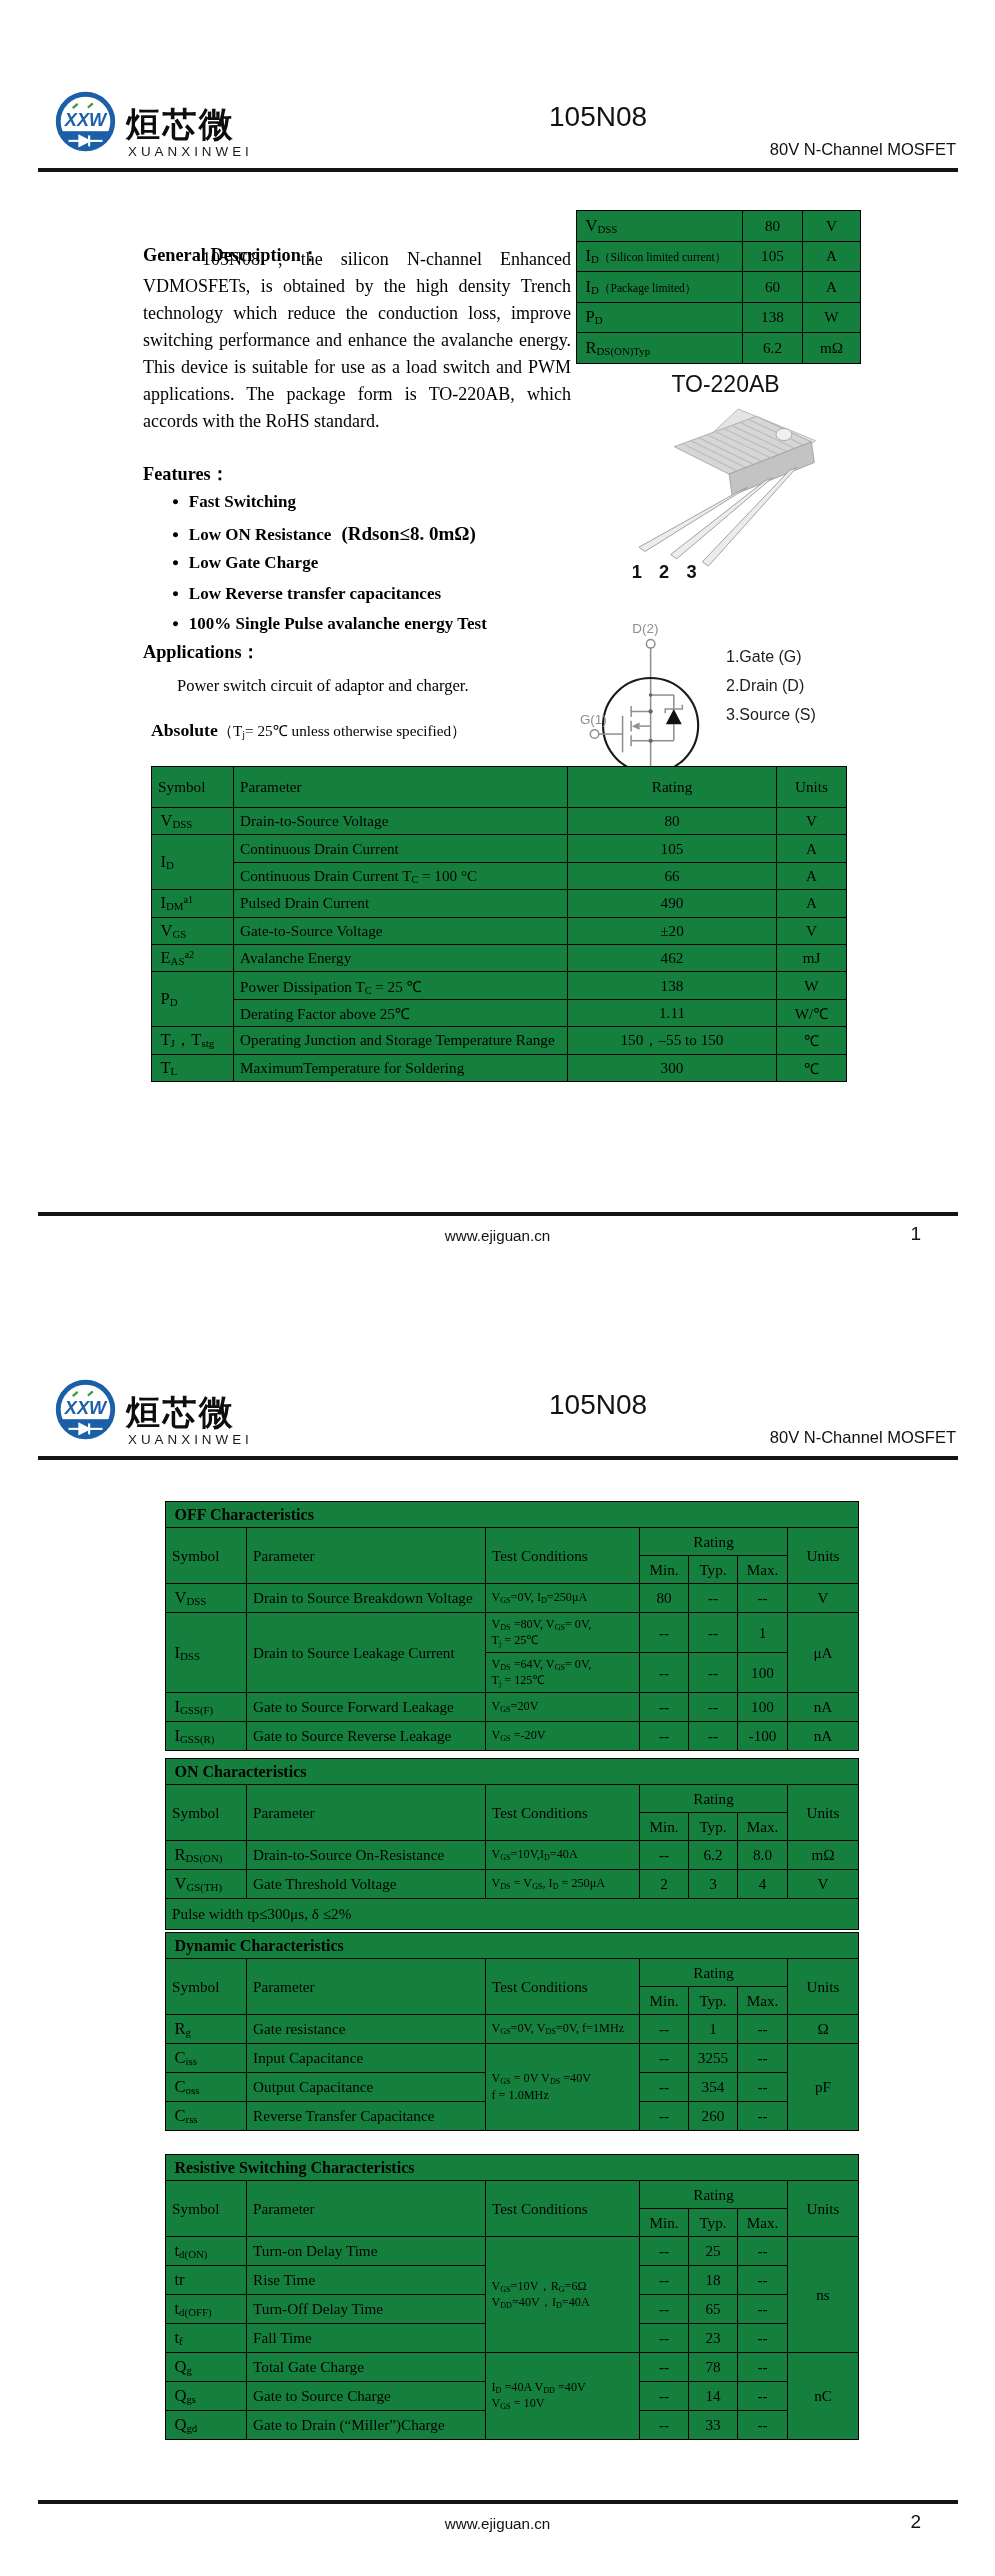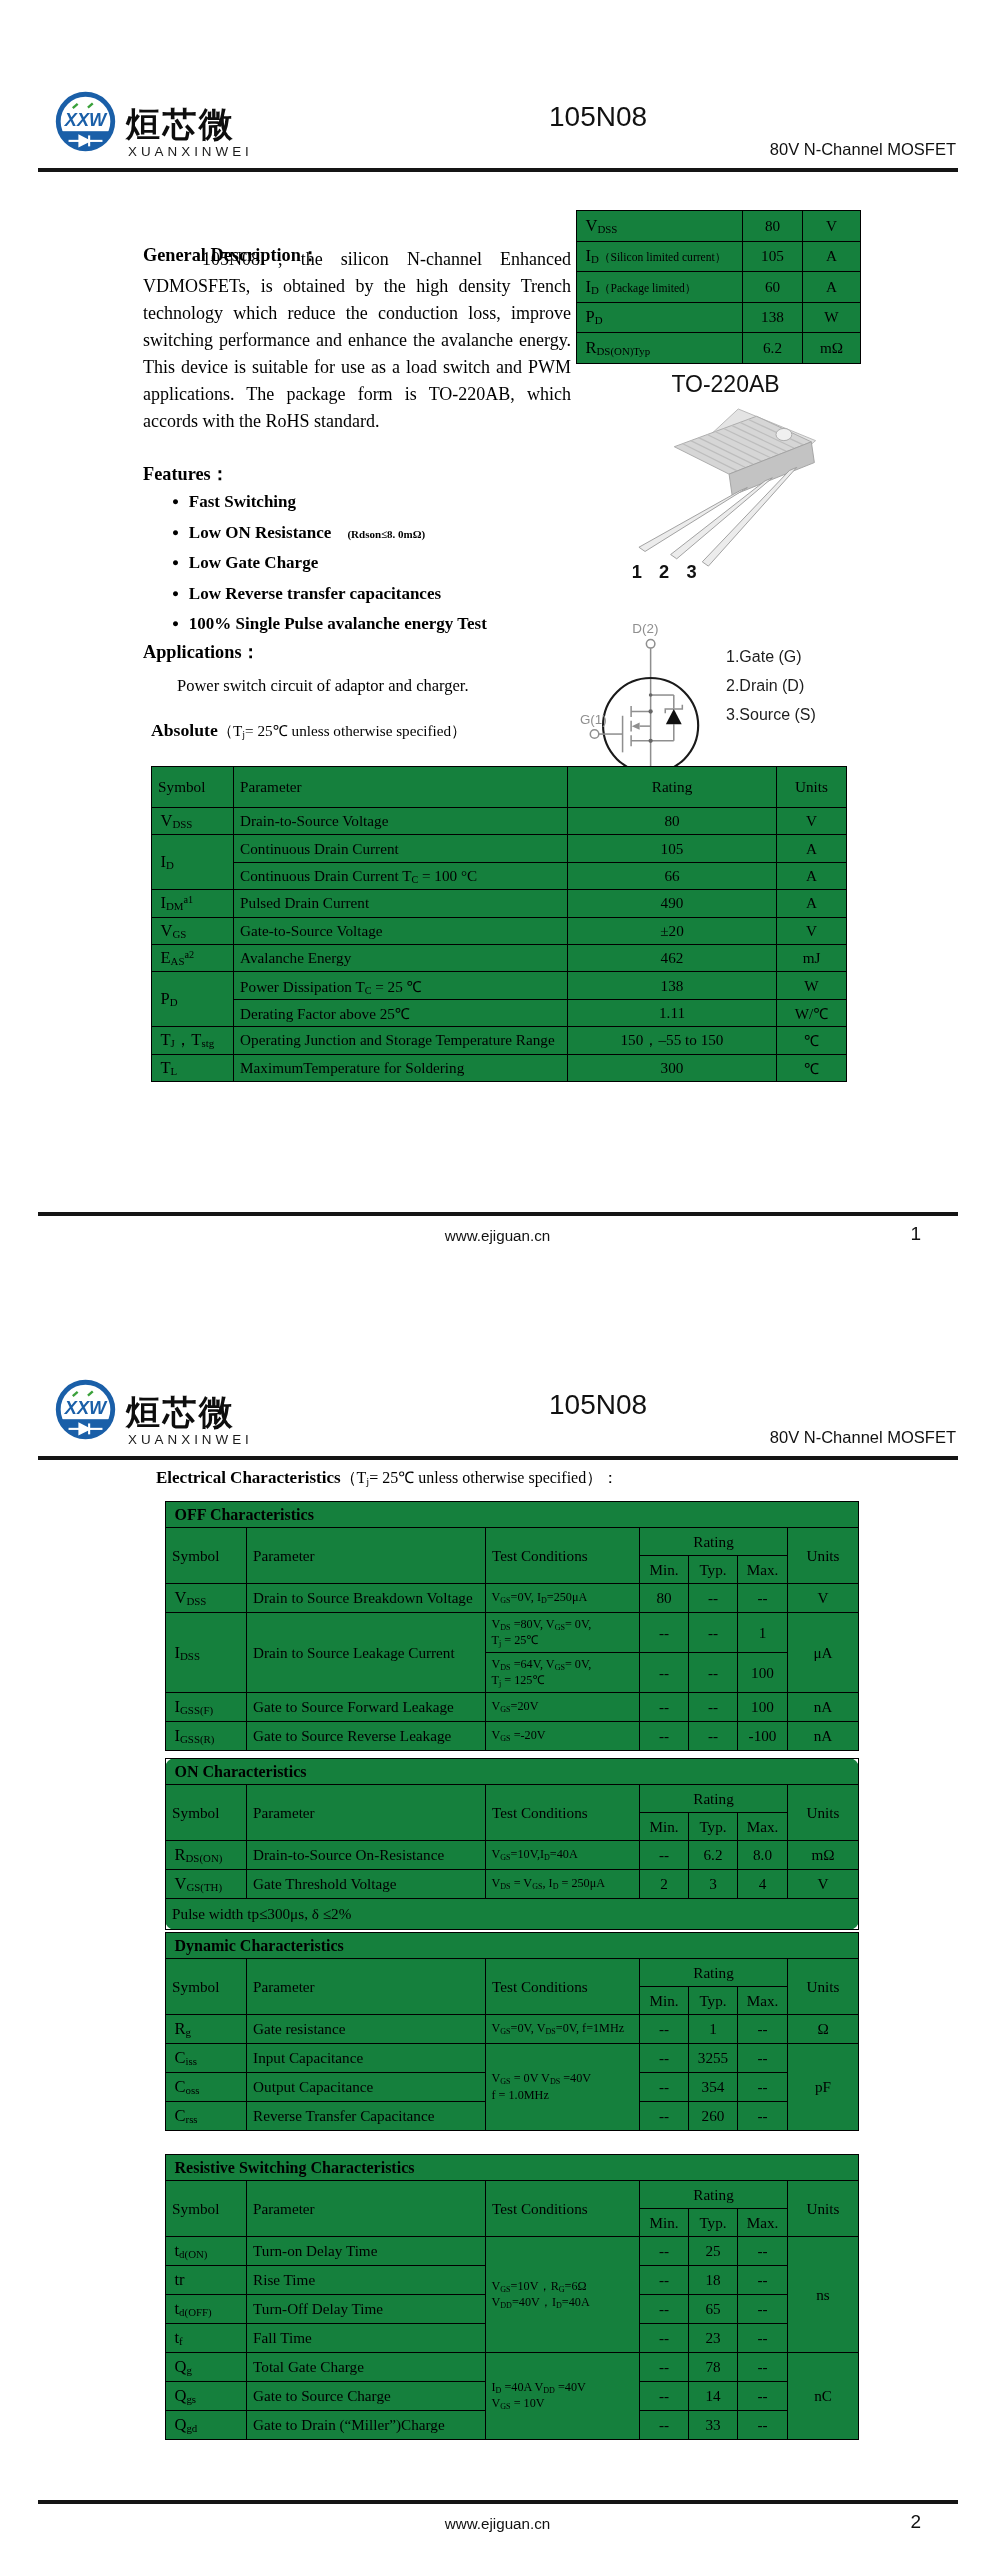--- a/index.html
+++ b/index.html
@@ -14,21 +14,21 @@
   .brand-en { font-family:"Liberation Sans", sans-serif; font-size:13.4px; letter-spacing:4px; color:#1a1a1a; }
   .part-no { font-family:"Liberation Sans", sans-serif; font-size:28px; color:#111; text-align:left; }
   .part-sub { font-family:"Liberation Sans", sans-serif; font-size:16.5px; color:#111; text-align:right; }
 
   
   .h-serif { font-weight:bold; font-size:18.3px; }
   .gd-body { width:428px; font-size:18px; line-height:27px; text-align:justify; text-indent:59px; }
   .feat-row { display:flex; align-items:baseline; height:30.5px; }
   .feat-bullet { font-size:11.6px; margin-right:9.8px; position:relative; top:-1.8px; }
   .feat-text { font-weight:bold; font-size:17px; }
-  .feat-note { font-weight:bold; font-size:11px; margin-left:16px; }
+  .feat-note { font-weight:bold; font-size:19px; margin-left:10px; }
   .cond-normal { font-weight:normal; font-size:15.2px; }
 
   sub { font-size:66%; vertical-align:-18%; }
   sup { font-size:62%; vertical-align:42%; }
 
   
   table.t { border-collapse:collapse; table-layout:fixed; border:1.8px solid #000; background:#15803d; }
   table.t td { border:1.2px solid #000; font-size:15.2px; padding:1.2px 6.1px; vertical-align:middle; overflow:hidden; }
   .t .ttl { font-weight:bold; font-size:16px; padding:3.7px 8.5px; }
   .t .sym { font-size:16.5px; padding-left:8.5px; }
@@ -327,23 +327,20 @@
         <line x1="58" y1="84" x2="80" y2="84"></line>
       </g>
     </svg>
   </div>
   <div class="abs brand-cn" style="left:126px; top:102px;">烜芯微</div>
   <div class="abs brand-en" style="left:128px; top:144px;">XUANXINWEI</div>
   <div class="abs part-no" style="left:549px; top:101px; width:407px;">105N08</div>
   <div class="abs part-sub" style="left:549px; top:140px; width:407px;">80V N-Channel MOSFET</div>
   <div class="hrule" style="top:168px;"></div>
 
-  <div class="abs" style="left:156px; top:178px;">
-    <span class="ec-head-b">Electrical Characteristics</span><span class="ec-head-n">（T<sub>j</sub>= 25℃ unless otherwise specified）：</span>
-  </div>
 
   <table class="t chartab abs" style="left:165px; top:213px; width:692px;">
     <colgroup>
         <col style="width:81px">
         <col style="width:239px">
         <col style="width:154px">
         <col style="width:49px">
         <col style="width:49px">
         <col style="width:50px">
         <col style="width:71px">
@@ -402,21 +399,21 @@
           <td>Gate to Source Reverse Leakage</td>
           <td class="cond">V<sub>GS</sub> =-20V</td>
           <td class="val">--</td>
           <td class="val">--</td>
           <td class="val">-100</td>
           <td class="unit">nA</td>
         </tr>
   </tbody>
     </table>
 
-  <table class="t chartab abs" style="left:165px; top:470px; width:692px;border-radius:10px;">
+  <table class="t chartab abs" style="left:165px; top:470px; width:692px;">
     <colgroup>
         <col style="width:81px">
         <col style="width:239px">
         <col style="width:154px">
         <col style="width:49px">
         <col style="width:49px">
         <col style="width:50px">
         <col style="width:71px">
       </colgroup>
     <tbody>

